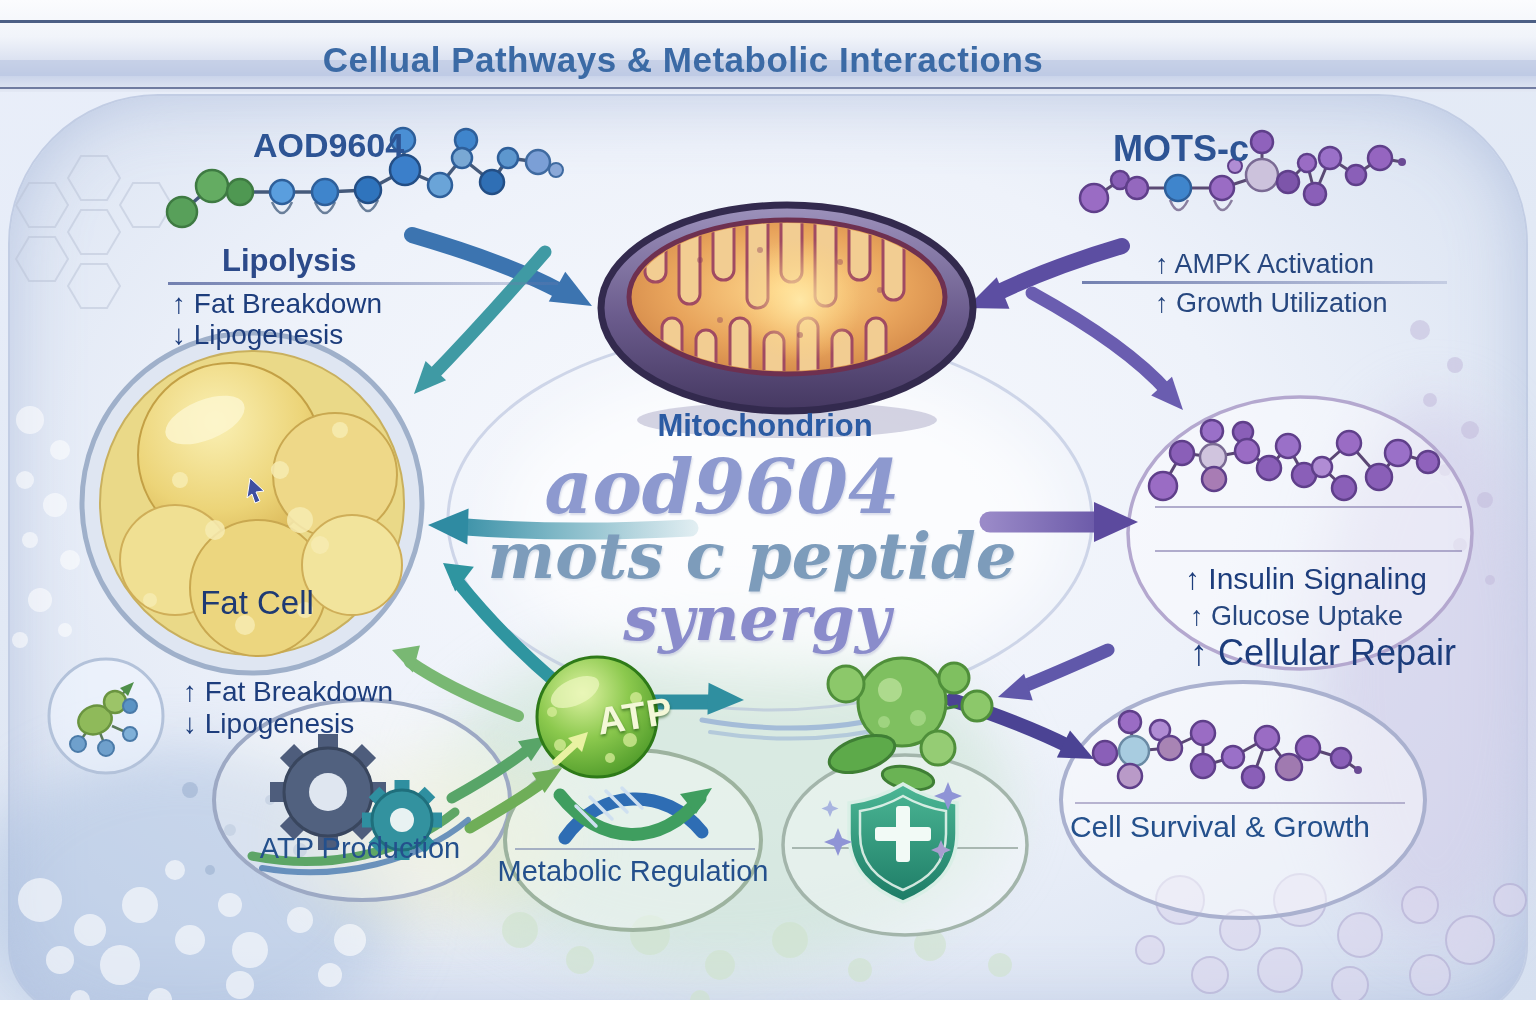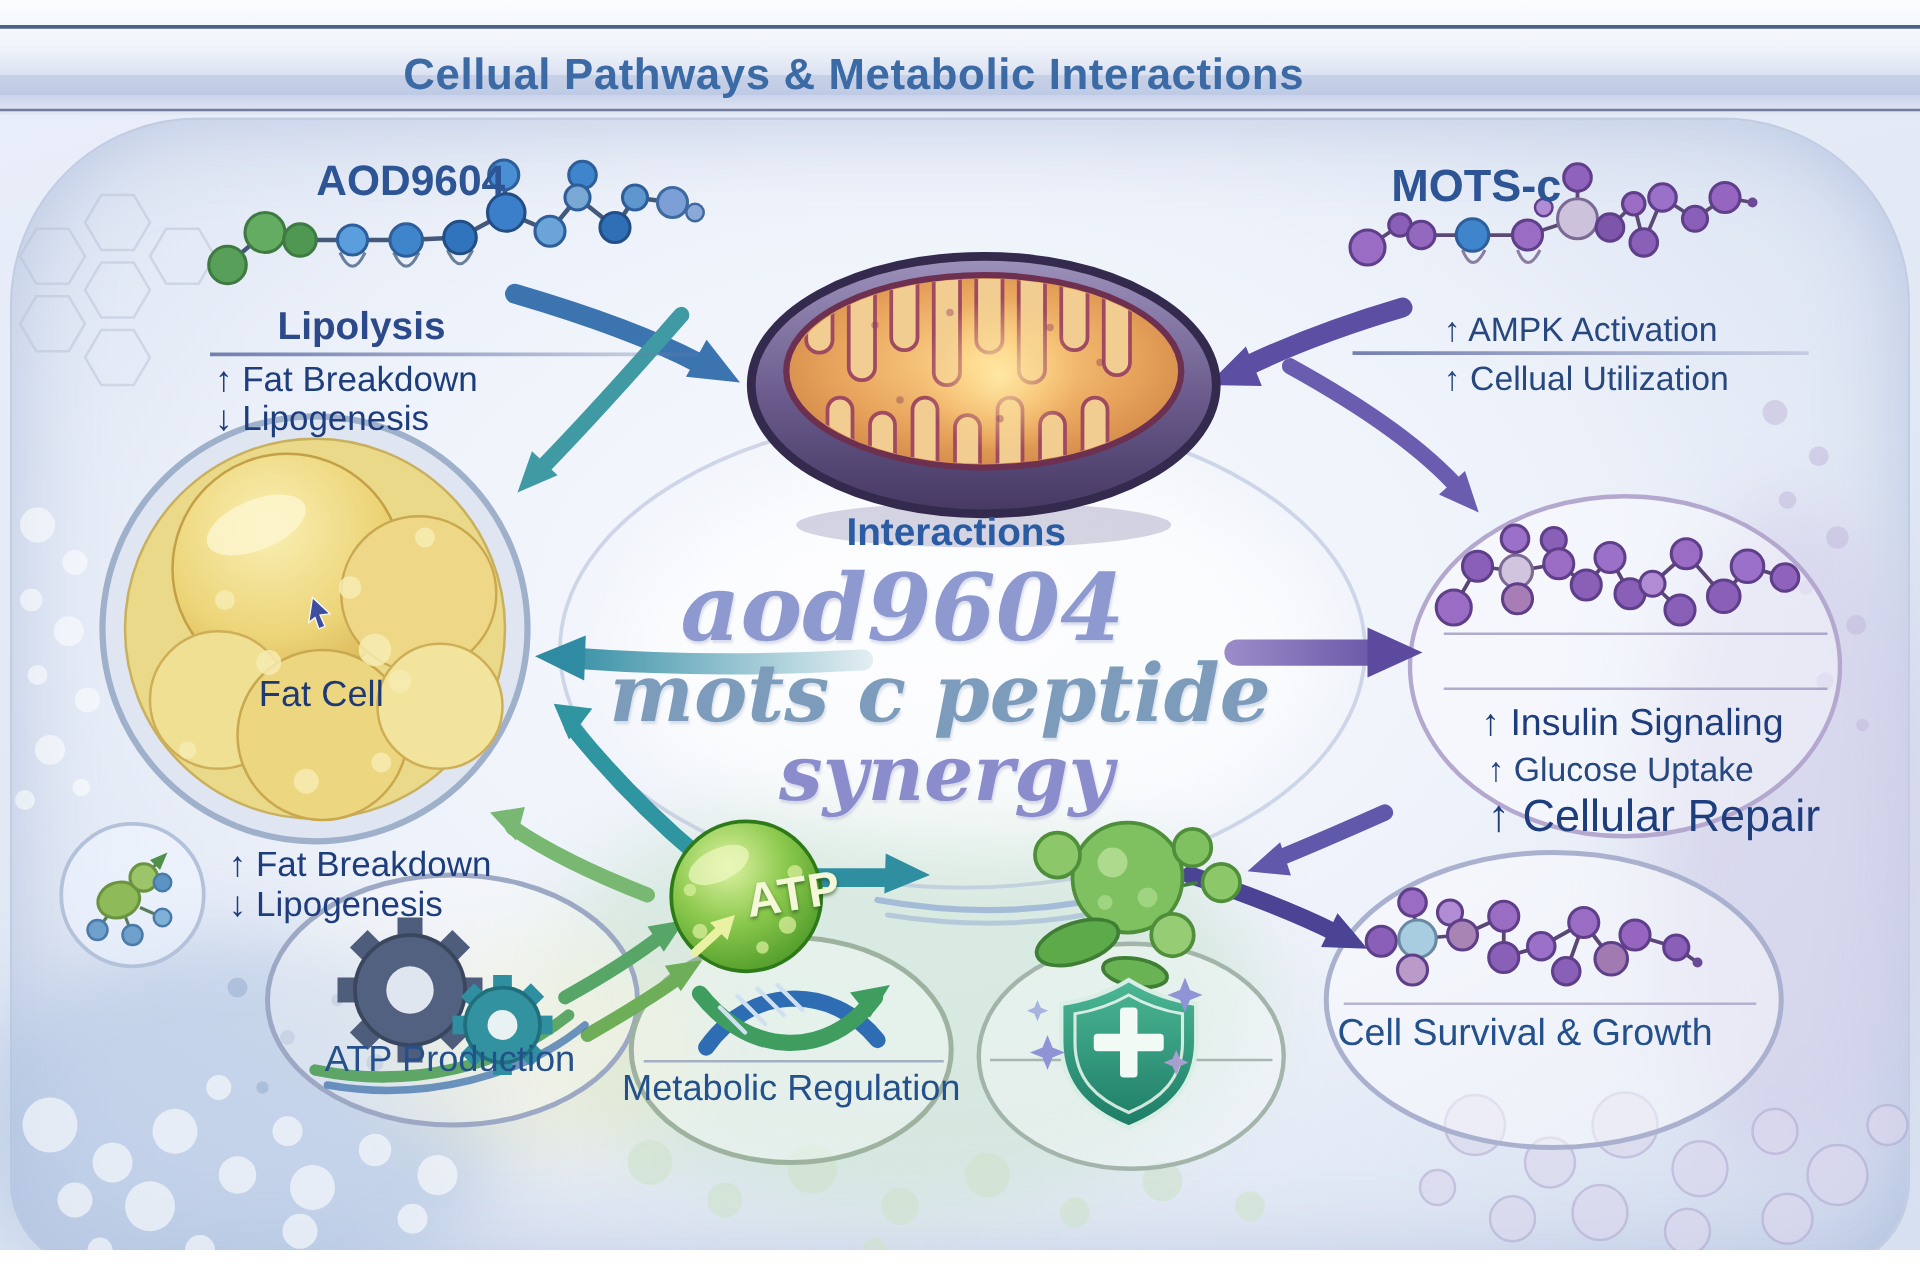--- a/index.html
+++ b/index.html
@@ -580,33 +580,33 @@
 
   <div class="abs hd" style="left:253px;top:126px;font-size:34px">AOD9604</div>
   <div class="abs hd" style="left:222px;top:243px;font-size:31px;color:#2c4a8a">Lipolysis</div>
   <div class="abs uline" style="left:168px;top:282px;width:390px"></div>
   <div class="abs fx" style="left:172px;top:288px;font-size:28px">↑ Fat Breakdown</div>
   <div class="abs fx" style="left:172px;top:319px;font-size:28px">↓ Lipogenesis</div>
 
   <div class="abs hd" style="left:1113px;top:128px;font-size:36px">MOTS-c</div>
   <div class="abs fx" style="left:1155px;top:249px;font-size:27px;color:#27477f">↑ AMPK Activation</div>
   <div class="abs uline" style="left:1082px;top:281px;width:365px"></div>
-  <div class="abs fx" style="left:1155px;top:288px;font-size:27px;color:#27477f">↑ Cellual Utilization</div>
-
-  <div class="abs hd ctr" style="left:765px;top:408px;font-size:31px;color:#2b5ba3">Interactions</div>
+  <div class="abs fx" style="left:1155px;top:288px;font-size:27px;color:#27477f">↑ Growth Utilization</div>
+
+  <div class="abs hd ctr" style="left:765px;top:408px;font-size:31px;color:#2b5ba3">Mitochondrion</div>
 
   <div class="abs serif-it ctr" style="left:722px;top:444px;font-size:74px;color:#8d99cf;text-shadow:1px 2px 2px rgba(120,130,180,.25)">aod9604</div>
   <div class="abs serif-it ctr" style="left:752px;top:518px;font-size:64px;color:#7d9cbb;text-shadow:1px 2px 2px rgba(110,140,170,.25)">mots c peptide</div>
   <div class="abs serif-it ctr" style="left:757px;top:582px;font-size:62px;color:#8a8ccb;text-shadow:1px 2px 2px rgba(120,120,180,.25)">synergy</div>
 
   <div class="abs fx" style="left:1185px;top:562px;font-size:30px">↑ Insulin Signaling</div>
   <div class="abs fx" style="left:1190px;top:601px;font-size:27px;color:#27477f">↑ Glucose Uptake</div>
   <div class="abs fx" style="left:1190px;top:632px;font-size:36px">↑ Cellular Repair</div>
 
-  <div class="abs fx ctr" style="left:257px;top:540px;font-size:29px;color:#1e3a74">Fat Cell</div>
+  <div class="abs fx ctr" style="left:257px;top:584px;font-size:33px;color:#1e3a74">Fat Cell</div>
   <div class="abs fx" style="left:183px;top:676px;font-size:28px">↑ Fat Breakdown</div>
   <div class="abs fx" style="left:183px;top:708px;font-size:28px">↓ Lipogenesis</div>
 
   <div class="abs atp-label ctr" style="left:597px;top:695px">ATP</div>
 
   <div class="abs fx ctr" style="left:360px;top:832px;font-size:29px;color:#24508c">ATP Production</div>
   <div class="abs fx ctr" style="left:633px;top:855px;font-size:29px;color:#24508c">Metabolic Regulation</div>
   <div class="abs fx ctr" style="left:1220px;top:810px;font-size:30px;color:#24508c">Cell Survival &amp; Growth</div>
 
 </div>

